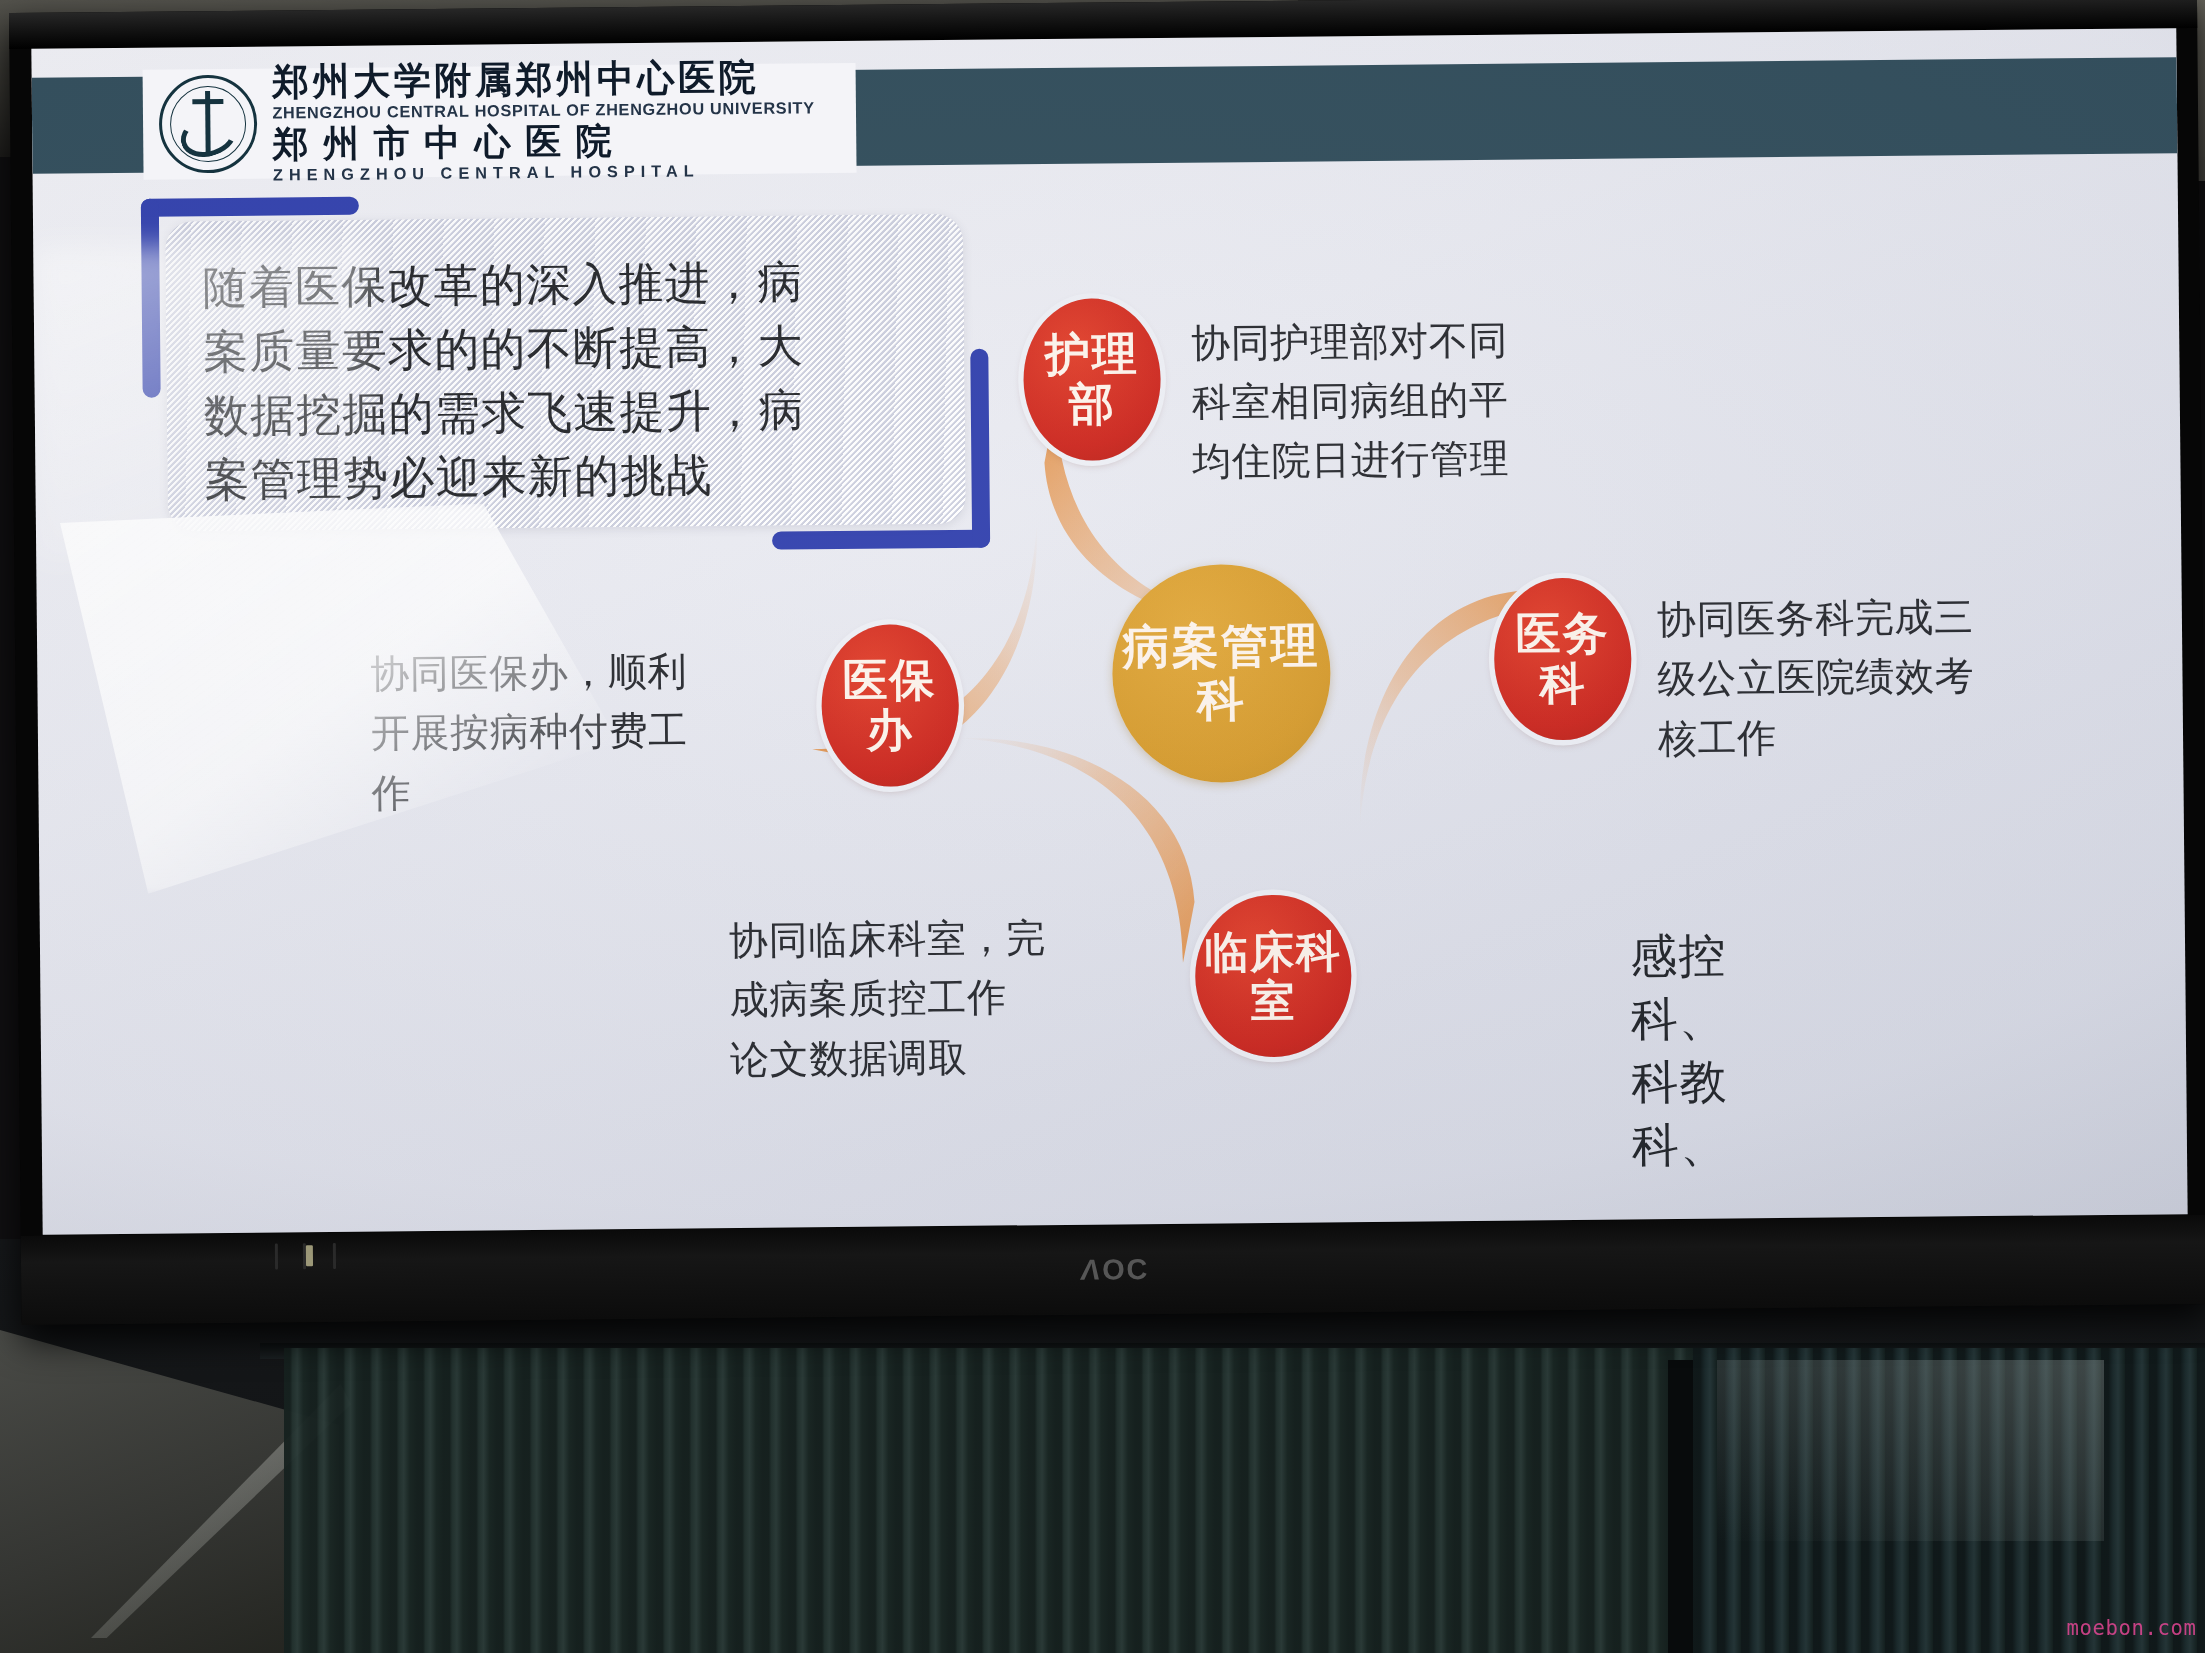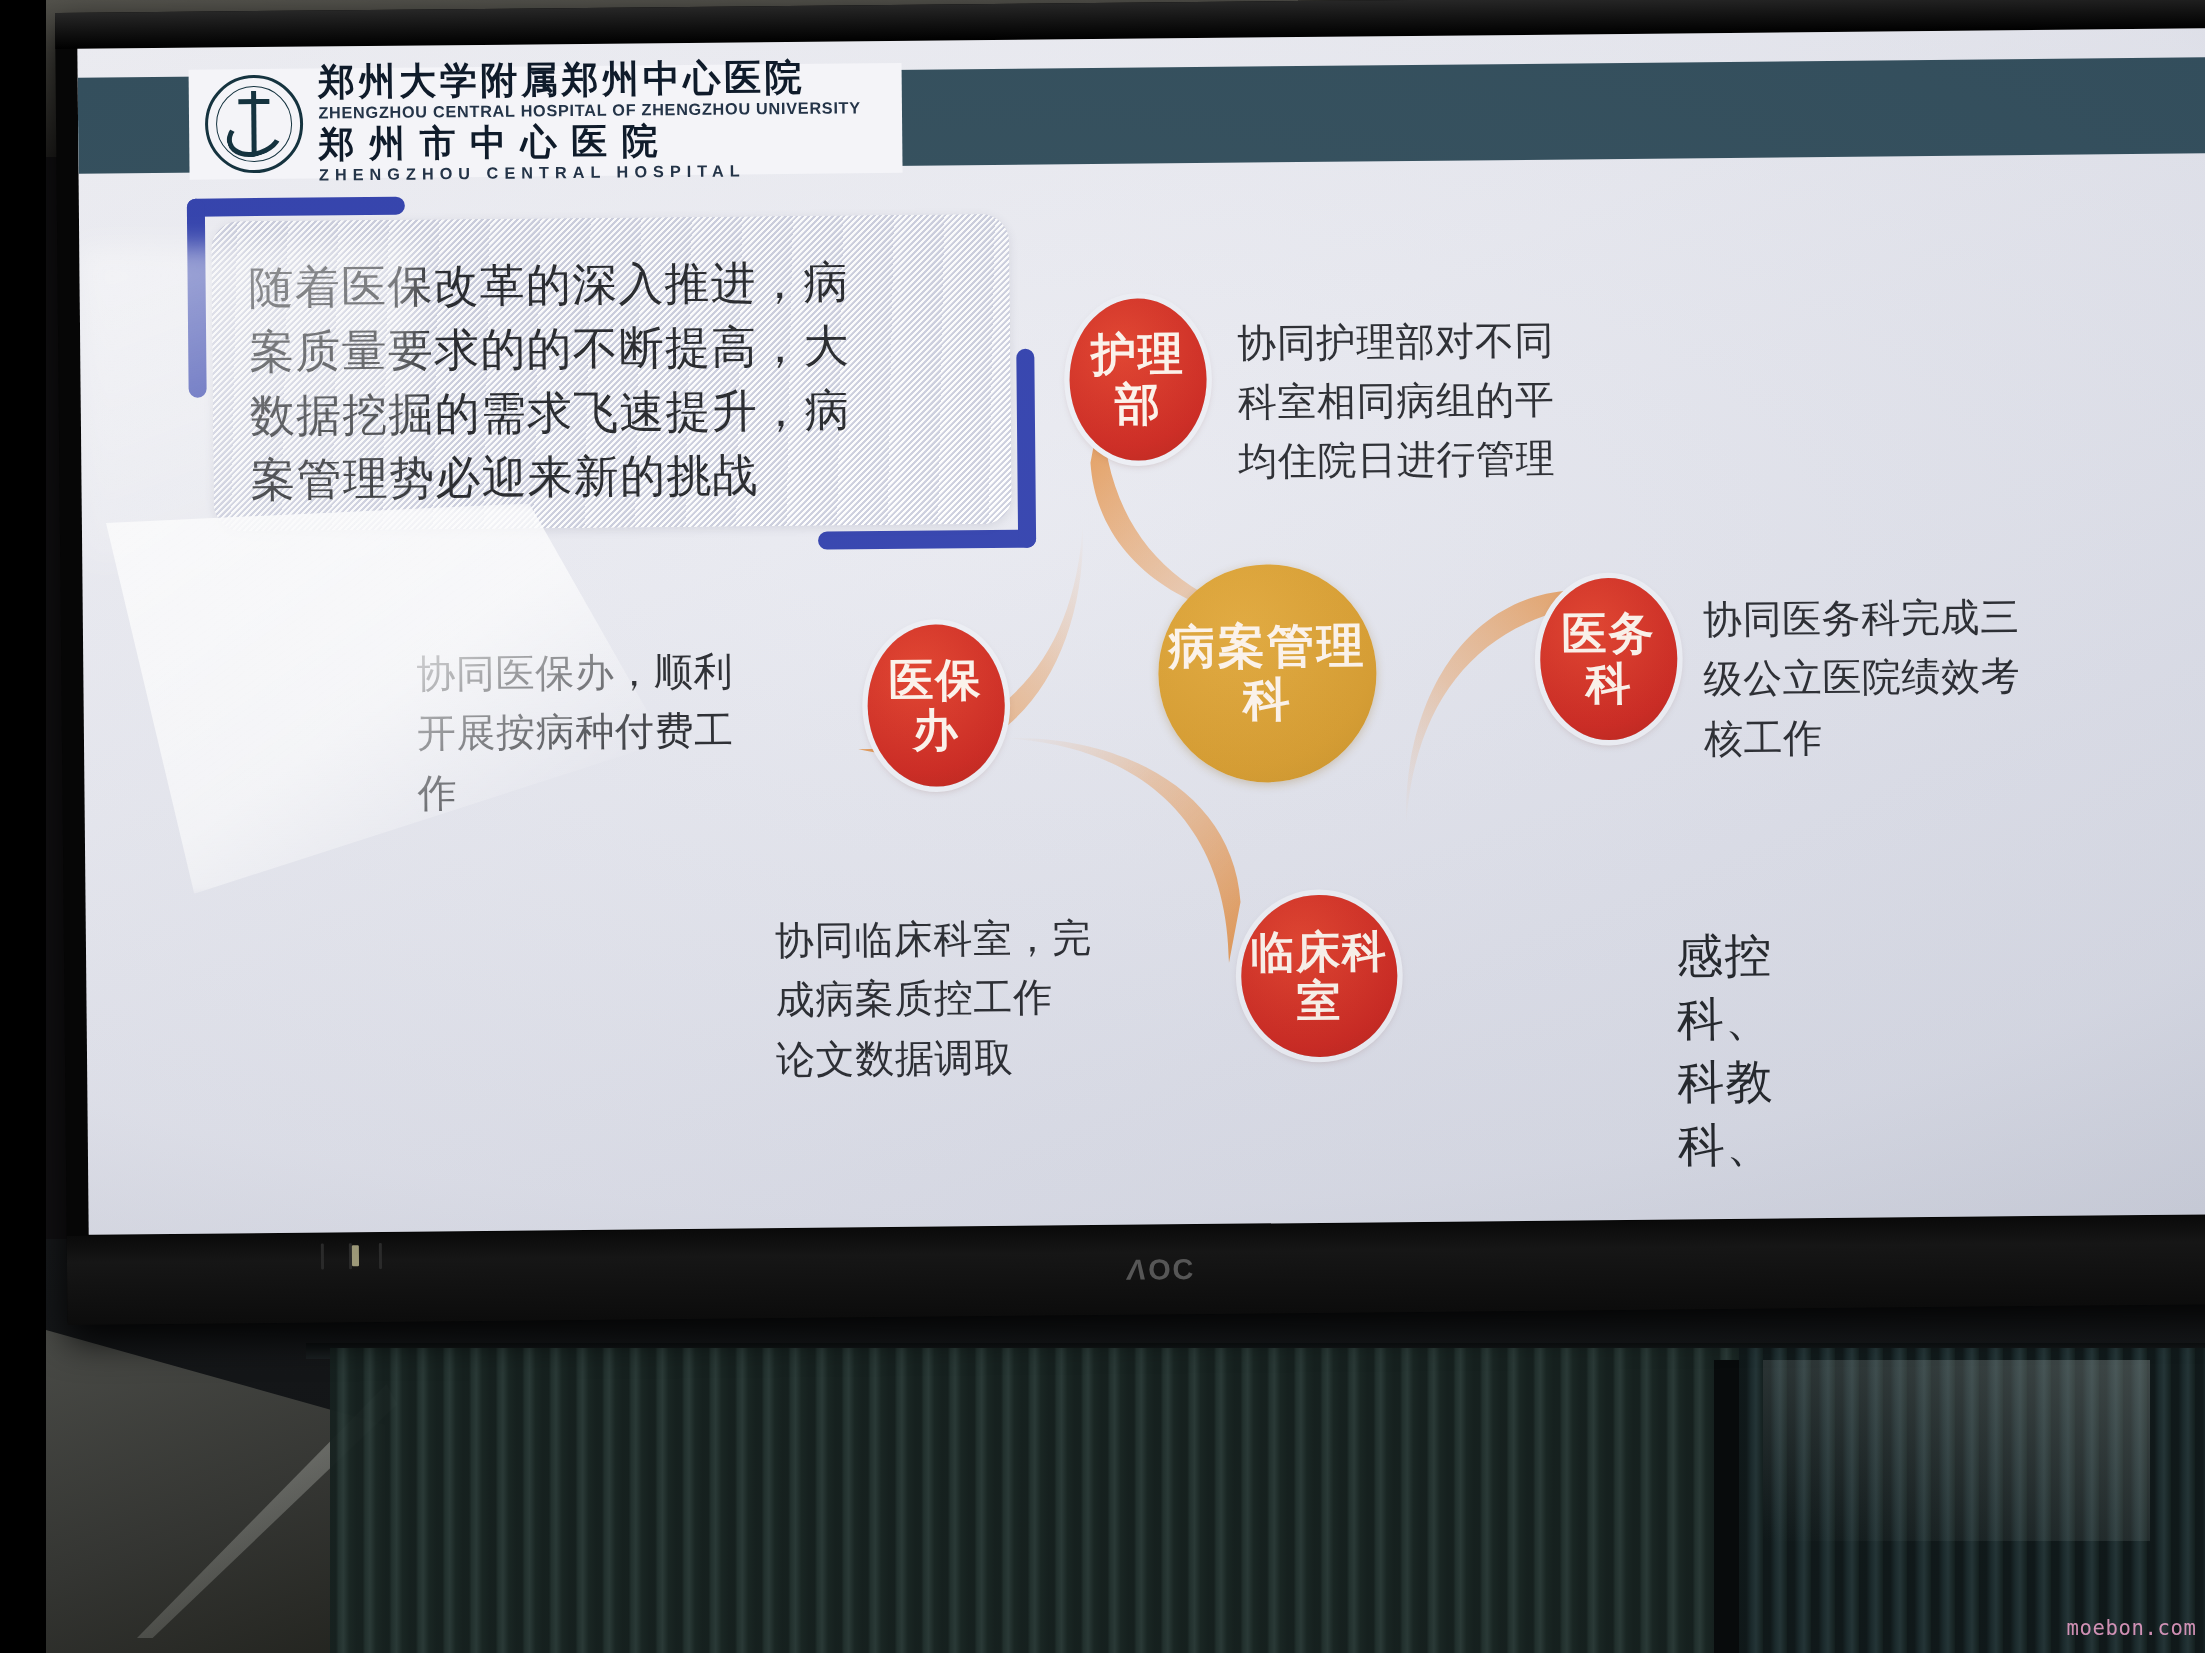--- a/index.html
+++ b/index.html
@@ -1,19 +1,19 @@
 <!DOCTYPE html>
 <html style="font-size:9.7px"><head>
 <meta charset="utf-8">
 <style>
   html,body{margin:0;padding:0;background:#000;}
   body{width:2205px;height:1654px;overflow:hidden;font-family:"Liberation Sans",sans-serif;}
 
   
-  #scene{position:absolute;inset:0;background:#111012;overflow:hidden;margin-left:46px;}
+  #scene{position:absolute;inset:0;background:#111012;overflow:hidden;}
 
   
   .wall{position:absolute;left:0;top:0;width:2205px;height:157px;
         background:linear-gradient(180deg,#53524c 0%,#3d3c37 45%,#201f1d 100%);}
   .wall-right{position:absolute;right:0;top:0;width:907px;height:181px;
         background:linear-gradient(200deg,#6a685f 0%,#3a3935 60%,#1b1b19 100%);opacity:.9;}
 
   
   .room{position:absolute;left:0;top:1239px;width:2205px;height:415px;
         background:linear-gradient(180deg,#16181a 0%,#101214 100%);}
@@ -125,21 +125,21 @@
 
   .desc{position:absolute;font-size:39px;line-height:1.52;color:#1a1c21;letter-spacing:0.6px;
       font-family:"DejaVu Sans","Liberation Sans",sans-serif;white-space:pre-line;}
   #desc-nursing{left:359px;top:15.7px;width:435px;}
   #desc-medaffairs{left:822px;top:297px;width:453px;}
   #desc-insurance{left:-465px;top:339px;width:423px;text-align:left;}
   #desc-clinical{left:-109px;top:609px;width:411px;}
   #desc-extra{position:absolute;left:792px;top:632px;font-size:47px;color:#13161a;letter-spacing:1.2px;
       font-family:"DejaVu Sans","Liberation Sans",sans-serif;}
 
-  .watermark{position:absolute;right:8.5px;bottom:13.3px;color:#f9a8d4;font-size:20.6px;opacity:.82;
+  .watermark{position:absolute;right:8.5px;bottom:13.3px;color:#ec4899;font-size:20.6px;opacity:.82;
       font-family:"DejaVu Sans Mono","Liberation Mono",monospace;letter-spacing:0.6px;z-index:20;}
 </style>
 </head>
 <body>
 
 <div id="scene">
 
   <div class="wall"></div>
   <div class="wall-right"></div>
 

